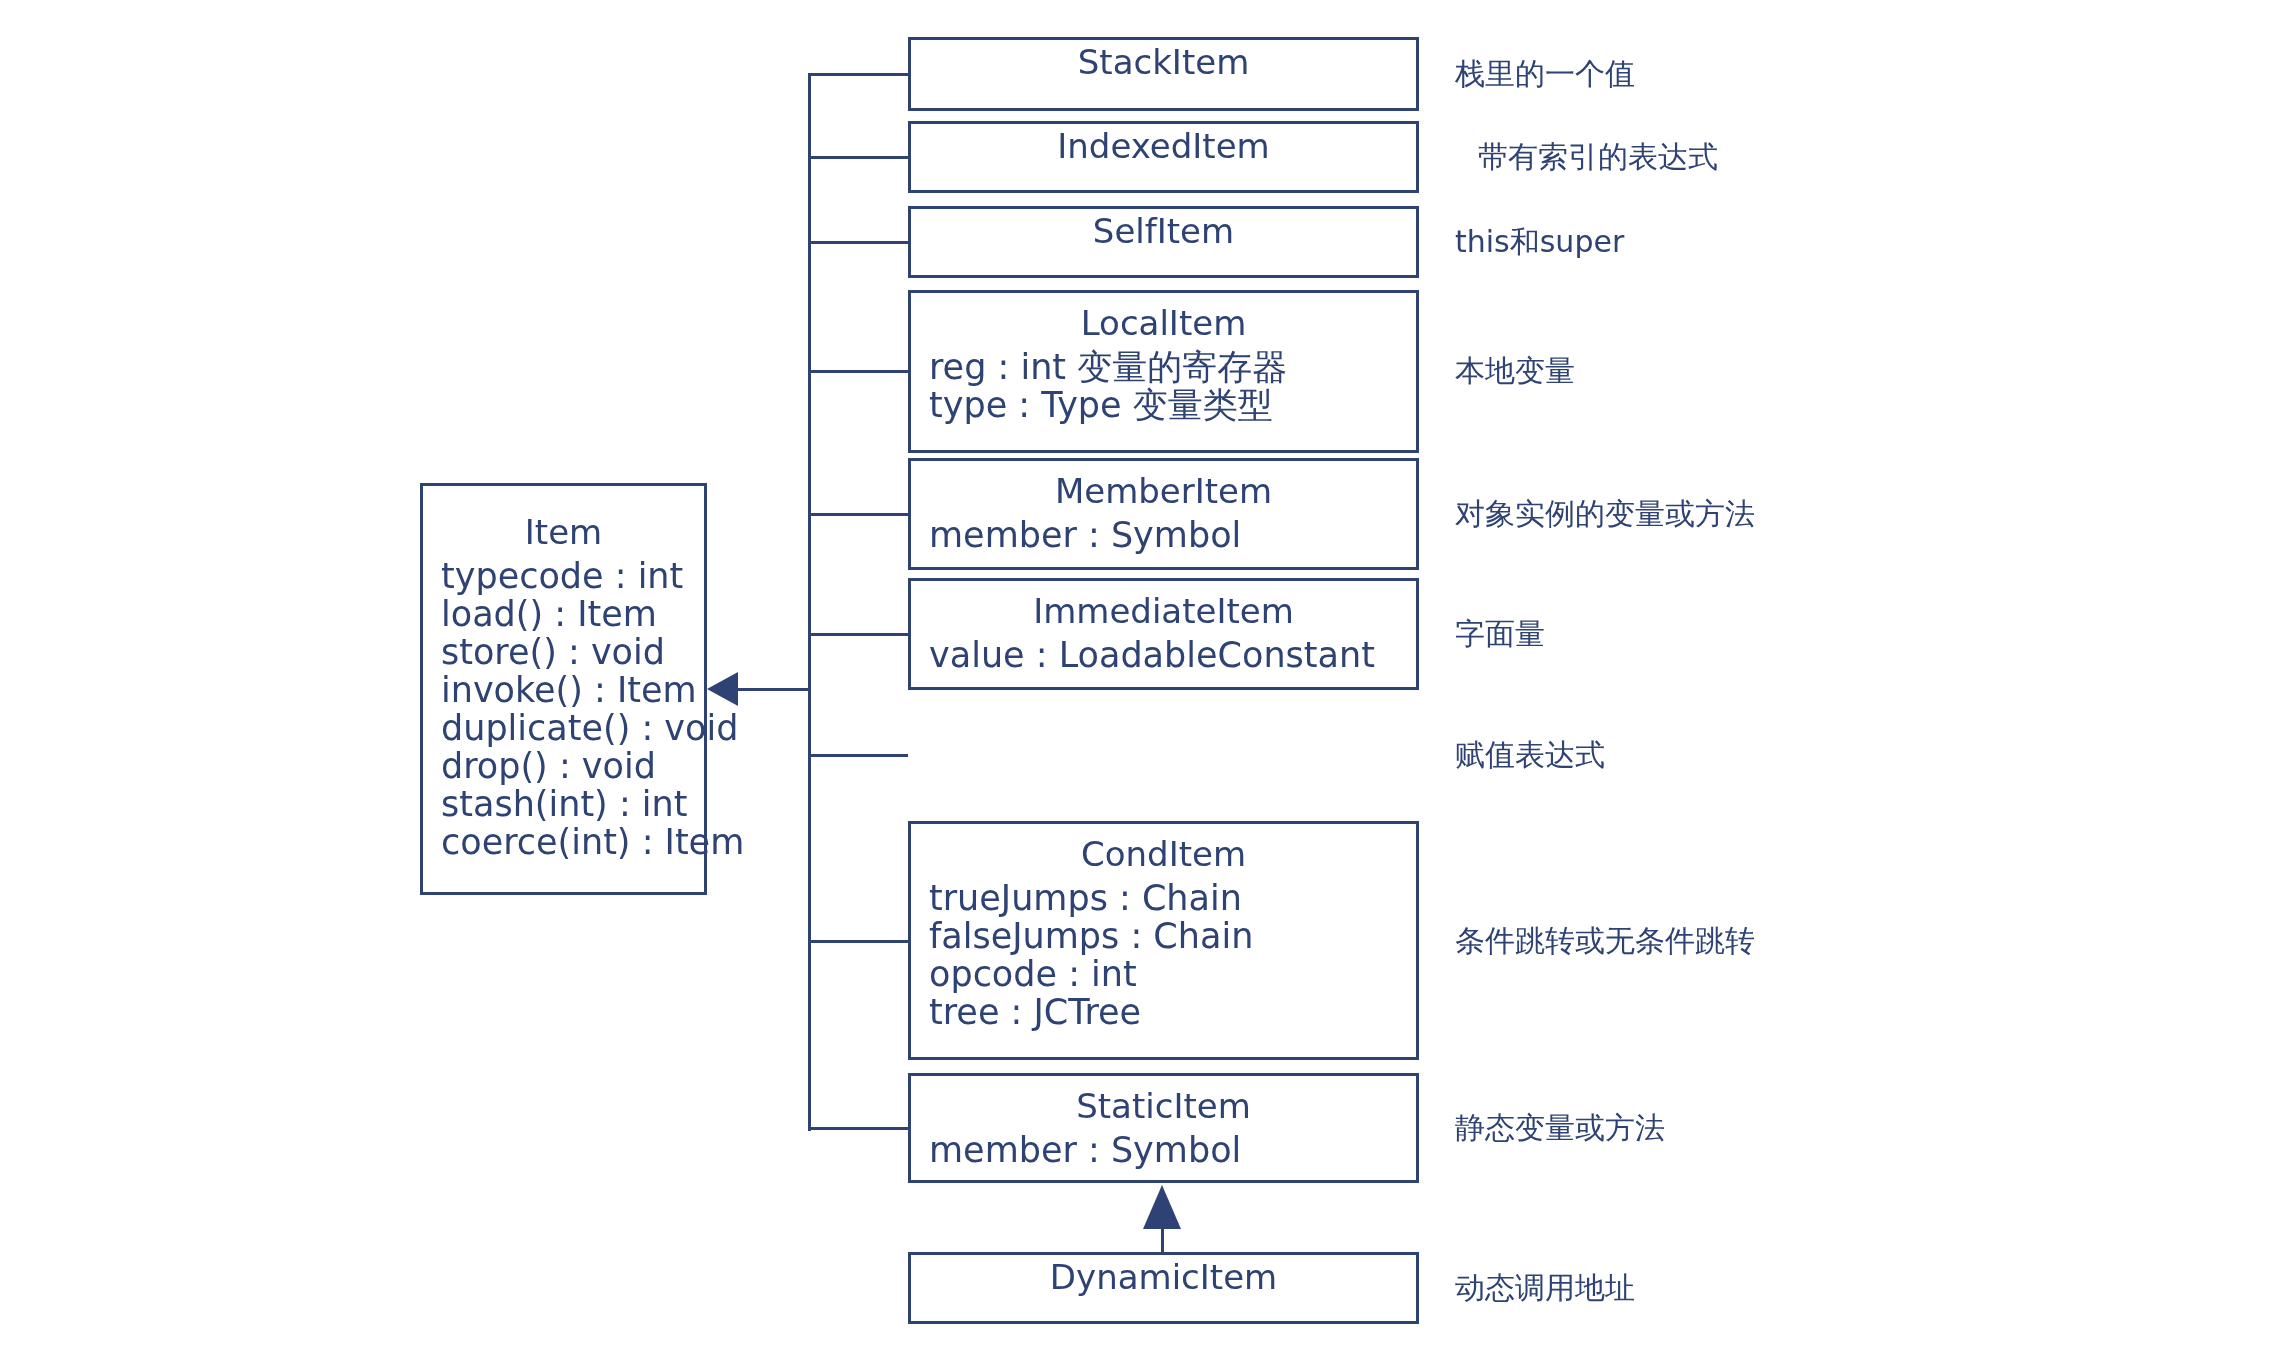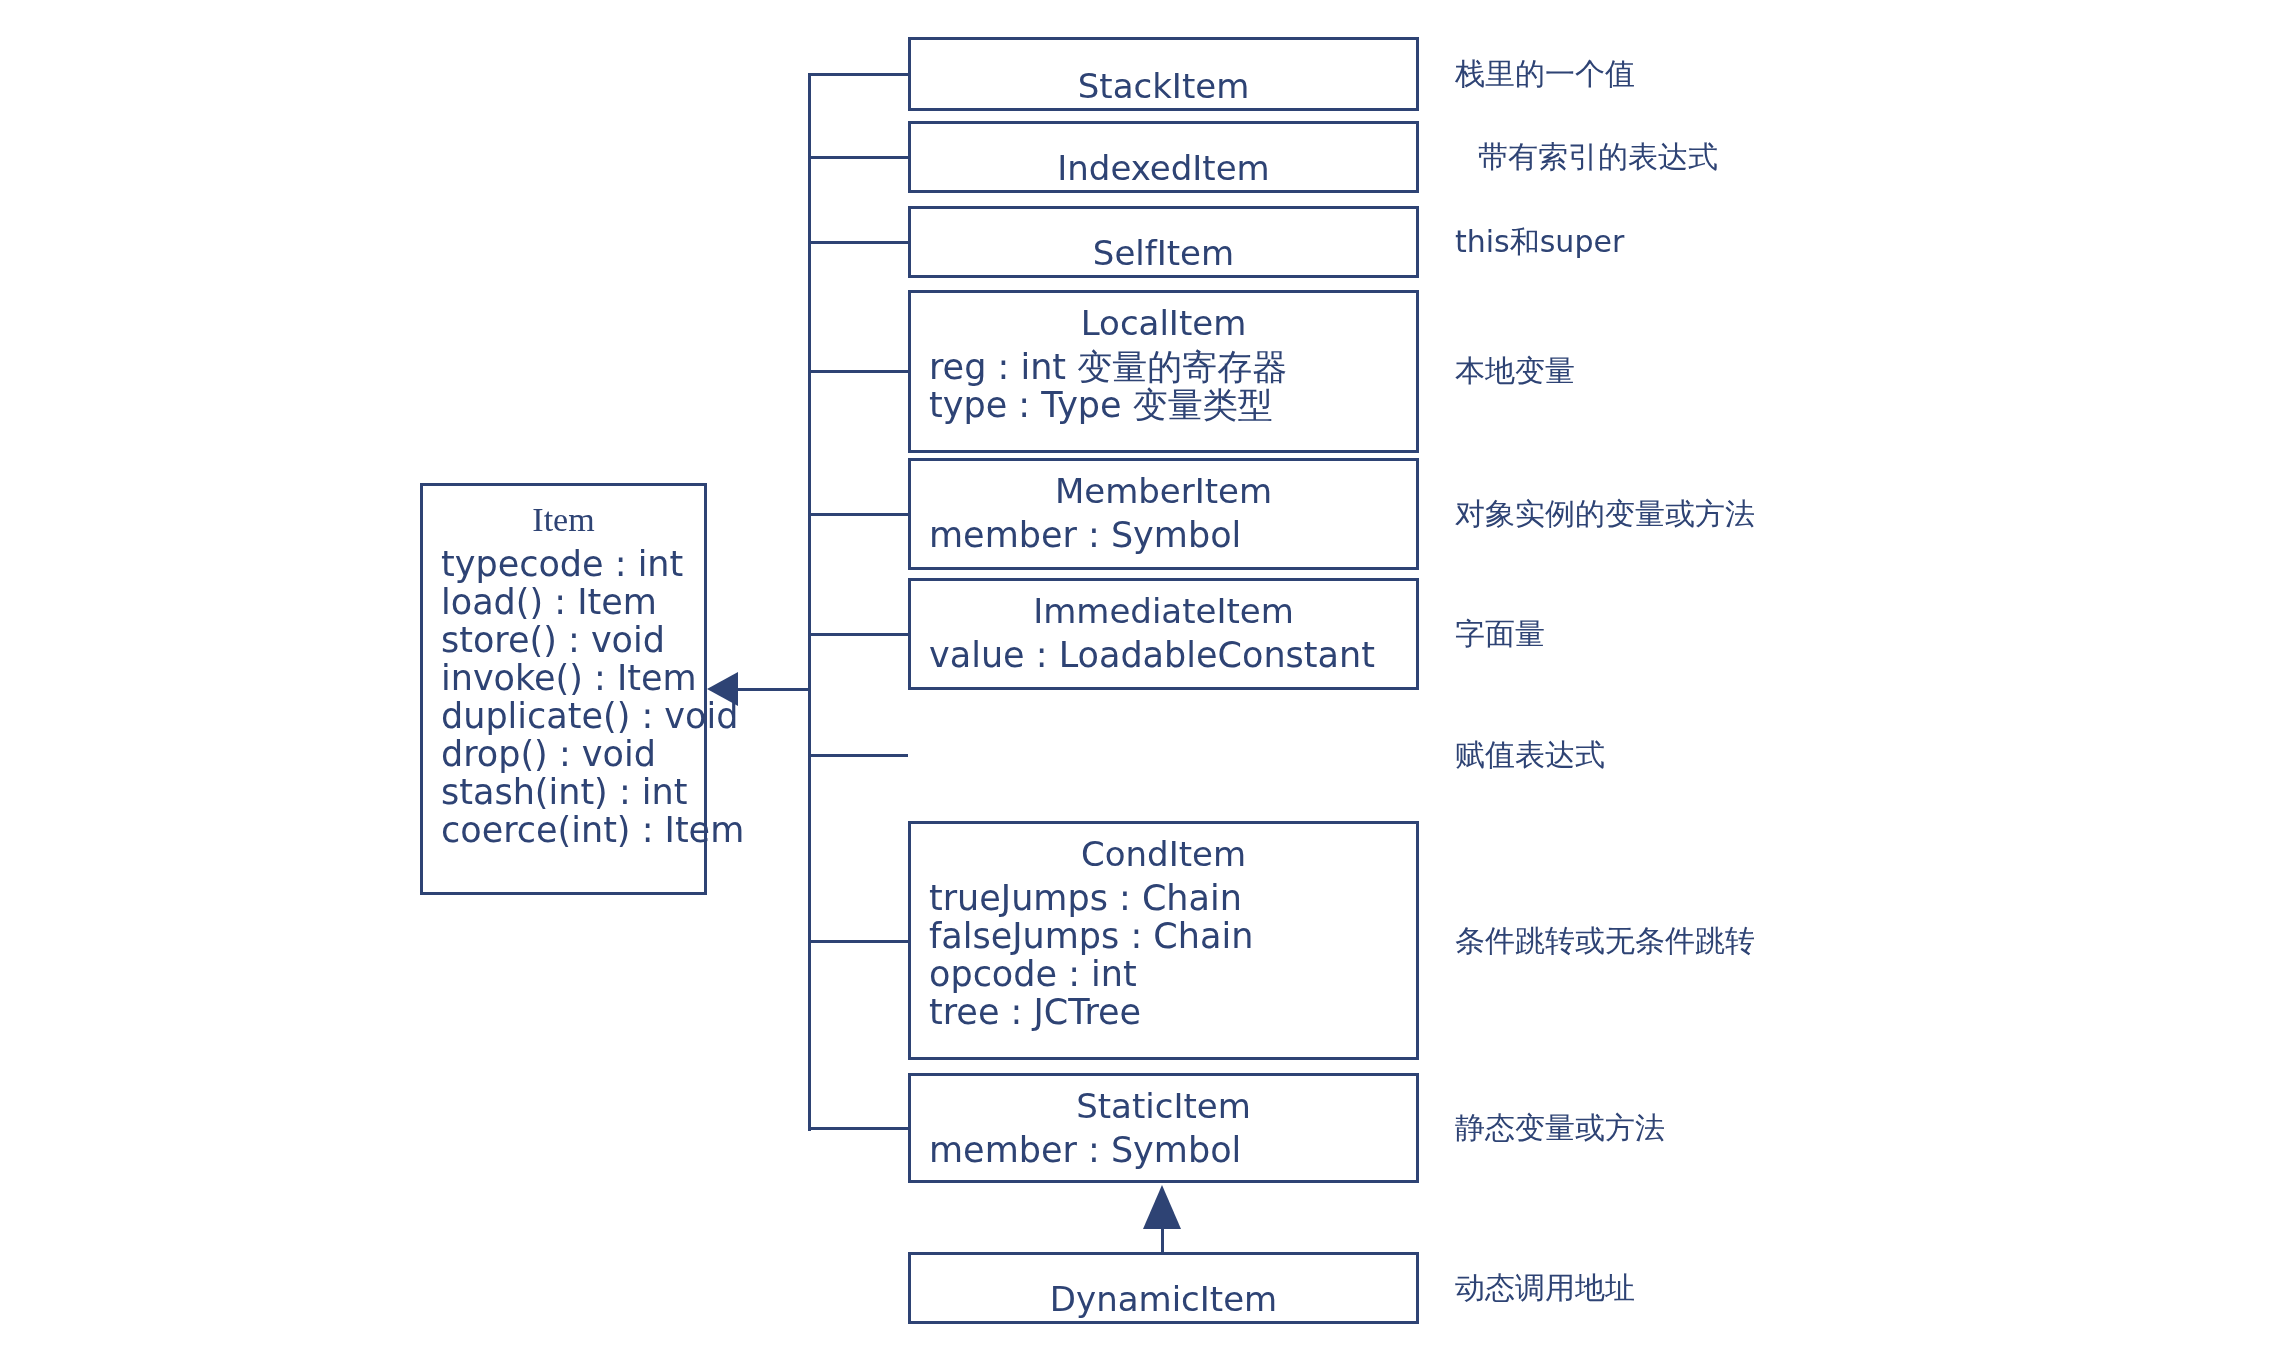--- a/index.html
+++ b/index.html
@@ -13,30 +13,30 @@
     color: var(--ink);
     overflow: hidden;
   }
   .box {
     position: absolute;
     left: 908px; width: 511px;
     background: var(--bg);
     border: 3px solid var(--ink);
   }
   .box.base { left: 420px; width: 287px; }
-  .box.solo { display: flex; align-items: flex-end; }
+  .box.solo { display: flex; align-items: flex-start; }
   .title {
     width: 100%;
     text-align: center;
     font-size: 34px; line-height: 44px;
     margin-top: 8px;
     white-space: nowrap;
   }
   .box.solo .title { margin-top: 0; }
-  .box.base .title { margin-top: 12px; font-family: Liberation Serif, serif; }
+  .box.base .title { margin-top: 24px; }
   .members { margin-top: 3px; padding-left: 18px; }
   .member { font-size: 35px; line-height: 38px; white-space: nowrap; }
   .note {
     position: absolute; left: 1455px;
     transform: translateY(-50%);
     font-size: 30px; white-space: nowrap; text-align: center;
   }
   .hline, .vline { position: absolute; background: var(--ink); }
   .hline { height: 3px; width: 100px; left: 808px; }
   .vline { width: 3px; }

